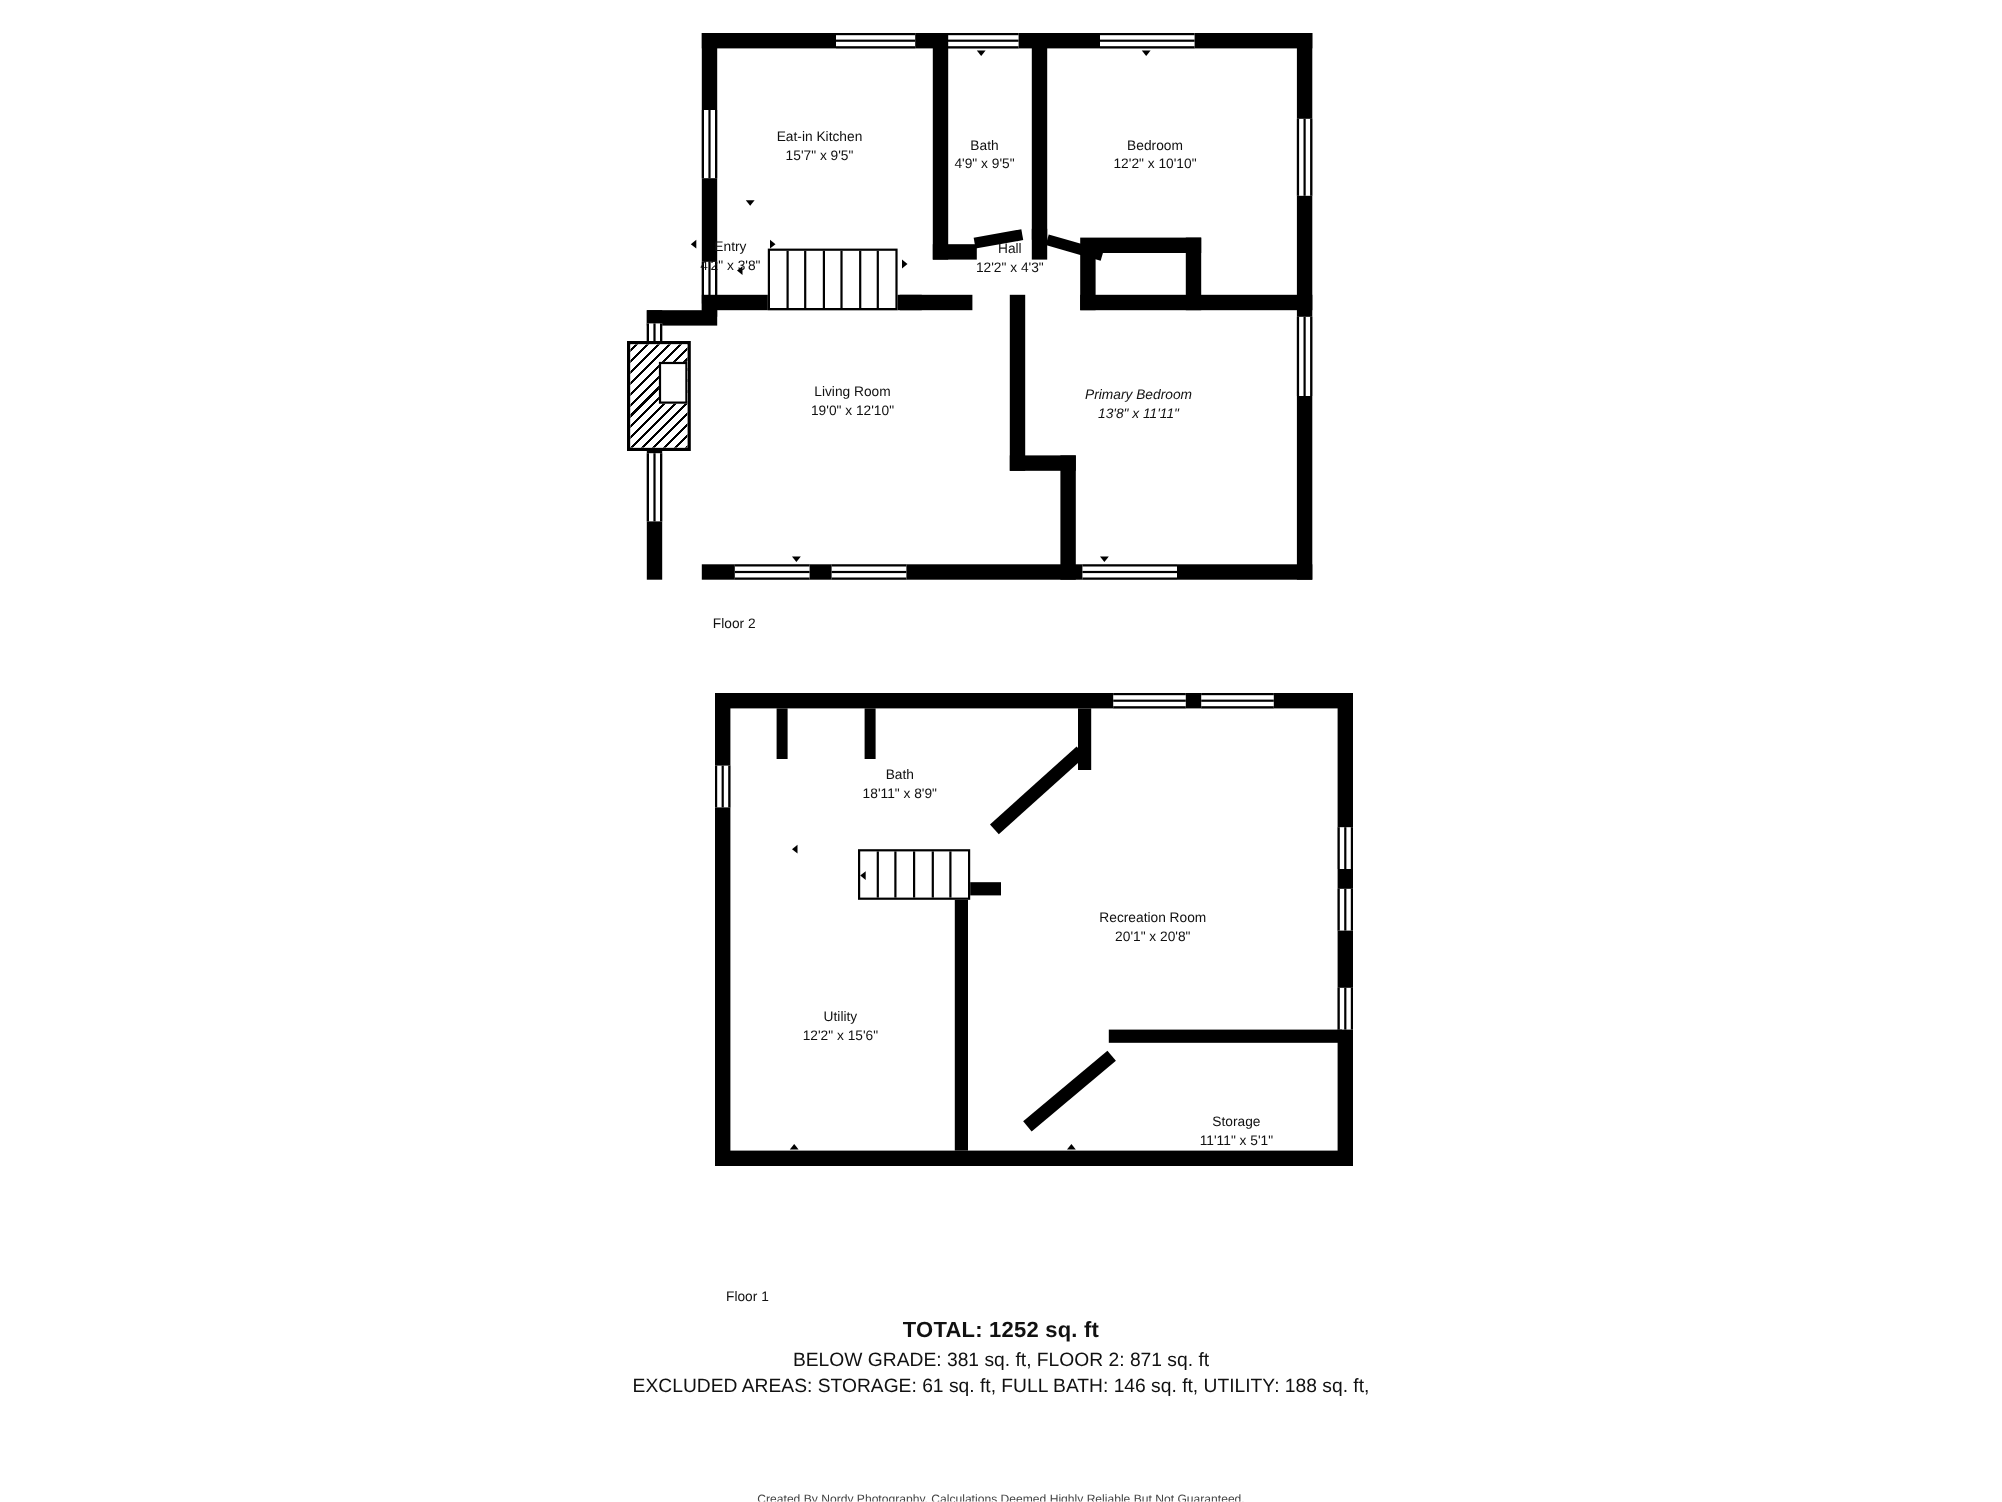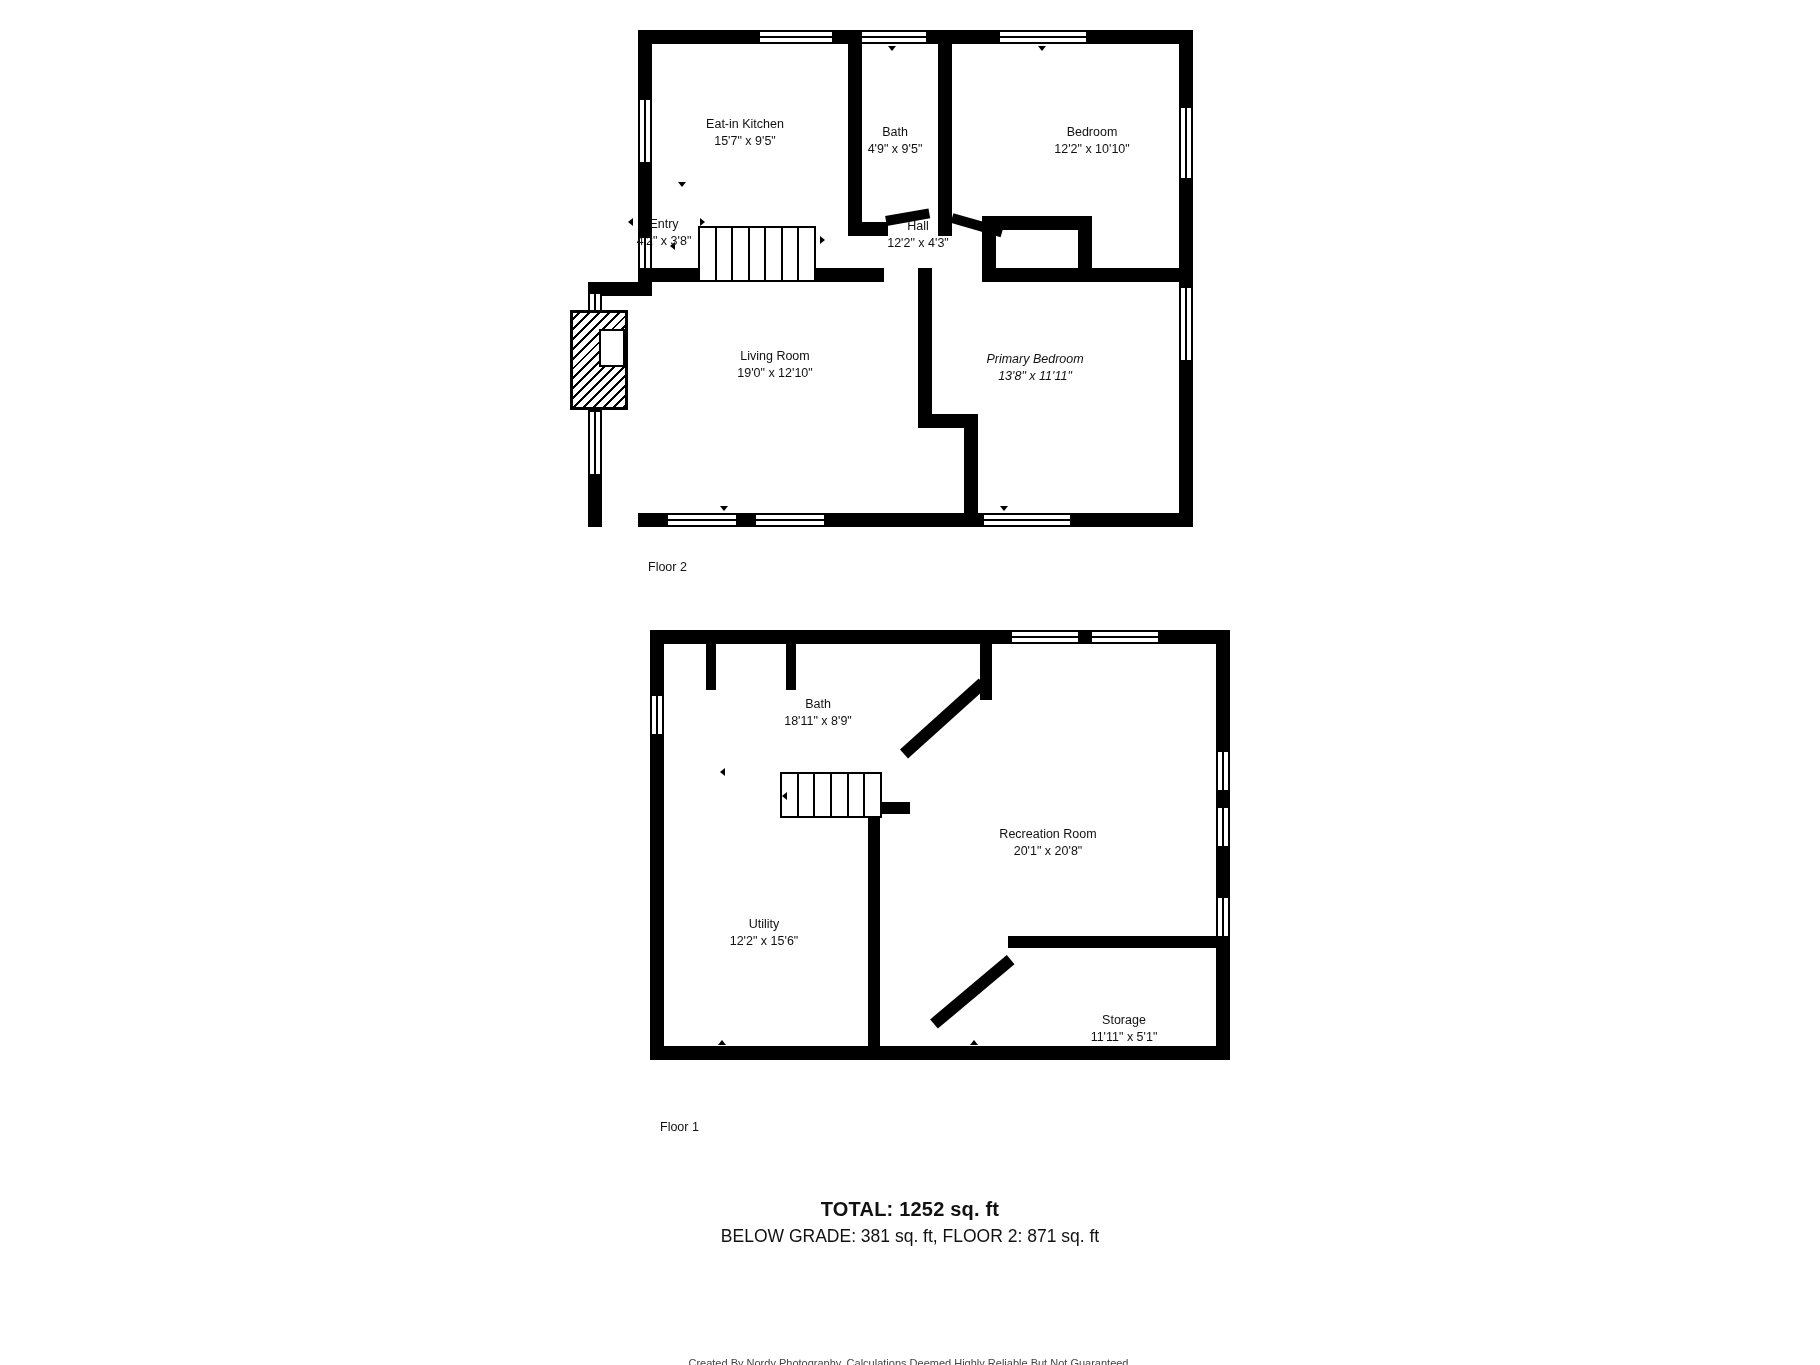--- a/index.html
+++ b/index.html
@@ -247,21 +247,21 @@
     <div class="arrow down" style="left:430px; top:486px;"></div>
 
     <div class="room-label" style="left:175px; top:96px;">
       <span class="nm">Eat-in Kitchen</span>
       <span class="dim">15'7" x 9'5"</span>
     </div>
     <div class="room-label" style="left:325px; top:104px;">
       <span class="nm">Bath</span>
       <span class="dim">4'9" x 9'5"</span>
     </div>
-    <div class="room-label" style="left:480px; top:104px;margin-left:42px;">
+    <div class="room-label" style="left:480px; top:104px;">
       <span class="nm">Bedroom</span>
       <span class="dim">12'2" x 10'10"</span>
     </div>
     <div class="room-label" style="left:94px; top:196px;">
       <span class="nm">Entry</span>
       <span class="dim">4'2" x 3'8"</span>
     </div>
     <div class="room-label" style="left:348px; top:198px;">
       <span class="nm">Hall</span>
       <span class="dim">12'2" x 4'3"</span>
@@ -329,22 +329,23 @@
     <div class="room-label" style="left:124px; top:296px;">
       <span class="nm">Utility</span>
       <span class="dim">12'2" x 15'6"</span>
     </div>
     <div class="room-label" style="left:484px; top:392px;">
       <span class="nm">Storage</span>
       <span class="dim">11'11" x 5'1"</span>
     </div>
   </div>
 
-  <div class="floor-caption" style="left:660px; top:1120px;">Floor 1</div>
+  <div class="floor-caption" style="left:660px; top:1172px;">Floor 1</div>
 
   <div class="summary" style="top:1198px;">
     <div class="total">TOTAL: 1252 sq. ft</div>
     <div class="line">BELOW GRADE: 381 sq. ft, FLOOR 2: 871 sq. ft</div>
+    <div class="line">EXCLUDED AREAS: STORAGE: 61 sq. ft, FULL BATH: 146 sq. ft, UTILITY: 188 sq. ft,</div>
   </div>
 
   <div class="credit" style="top:1325px;margin-top:32px;">Created By Nordy Photography. Calculations Deemed Highly Reliable But Not Guaranteed.</div>
 
 </div>
 
 </body></html>

